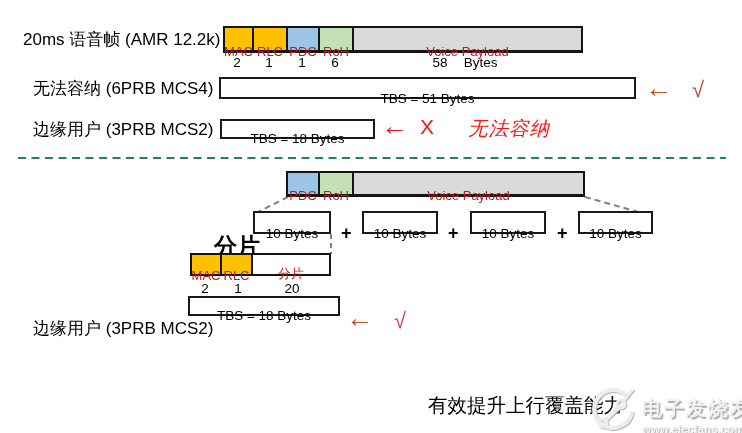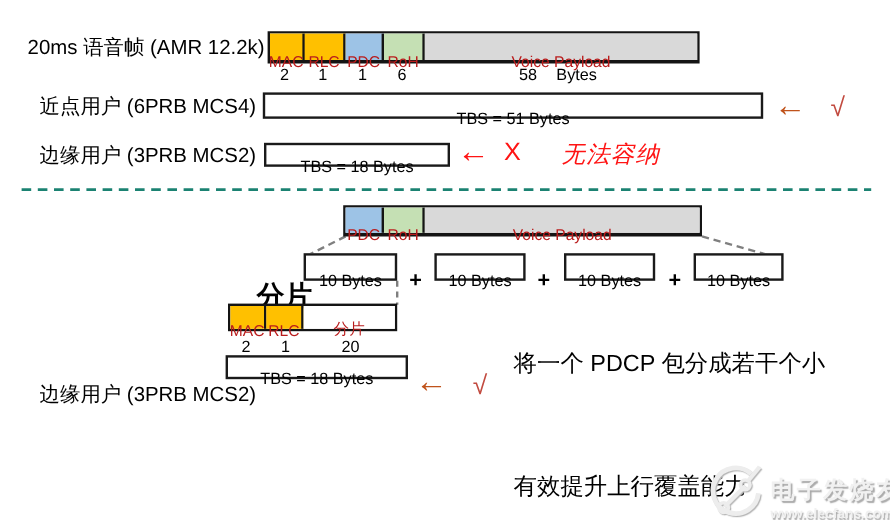--- a/index.html
+++ b/index.html
@@ -65,21 +65,21 @@
   </div>
 
   <div class="num" style="left:225px;top:42px;">2</div>
   <div class="num" style="left:257px;top:42px;">1</div>
   <div class="num" style="left:290px;top:42px;">1</div>
   <div class="num" style="left:323px;top:42px;">6</div>
   <div class="abs" style="left:395px;top:42px;width:140px;text-align:center;font-size:13.5px;">
     <span>58</span><span style="display:inline-block;width:16px;"></span><span>Bytes</span>
   </div>
 
-  <div class="lbl" style="left:33px;top:64px;">近点用户 (6PRB MCS4)</div>
+  <div class="lbl" style="left:33px;top:64px;">无法容纳 (6PRB MCS4)</div>
   <div class="box" style="left:219px;top:64px;width:417px;height:22px;">
     <span class="box-label">TBS = 51 Bytes</span>
   </div>
   <span class="arrow" style="left: 645px; top: 62px; color: rgb(192, 83, 27);">←</span>
   <span class="check" style="left: 692px; top: 66px; color: rgb(194, 75, 64);">√</span>
 
   <div class="lbl" style="left:33px;top:105px;">边缘用户 (3PRB MCS2)</div>
   <div class="box" style="left:220px;top:106px;width:155px;height:20px;">
     <span class="box-label">TBS = 18 Bytes</span>
   </div>
@@ -132,21 +132,20 @@
   <div class="num" style="left:226px;top:268px;">1</div>
   <div class="num" style="left:280px;top:268px;">20</div>
 
   <div class="box" style="left:188px;top:283px;width:152px;height:20px;">
     <span class="box-label">TBS = 18 Bytes</span>
   </div>
   <div class="lbl" style="left:33px;top:304px;">边缘用户 (3PRB MCS2)</div>
   <span class="arrow" style="left: 346px; top: 292px; color: rgb(192, 83, 27);">←</span>
   <span class="check" style="left: 394px; top: 297px; color: rgb(194, 75, 64);">√</span>
 
-  <div class="desc-line" style="left:428px;top:276px;">将一个 PDCP 包分成若干个小</div>
   <div class="desc-line" style="left:428px;top:379px;">有效提升上行覆盖能力</div>
 
   <div class="watermark">
     <svg class="wm-logo" width="46" height="52" viewBox="0 0 46 52">
       <path d="M 36 10 A 19 19 0 1 0 42 26" fill="none" stroke="#ededed" stroke-width="4"></path>
       <line x1="14" y1="37" x2="31" y2="20" stroke="#ededed" stroke-width="3.5"></line>
       <circle cx="31" cy="19" r="4" fill="none" stroke="#ededed" stroke-width="3"></circle>
       <circle cx="13" cy="38" r="4" fill="none" stroke="#ededed" stroke-width="3"></circle>
       <line x1="34" y1="15" x2="43" y2="4" stroke="#ededed" stroke-width="3.5"></line>
     </svg>

